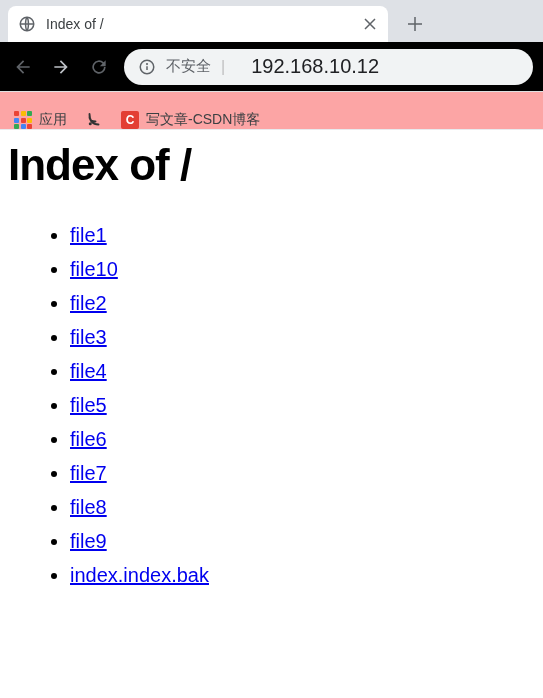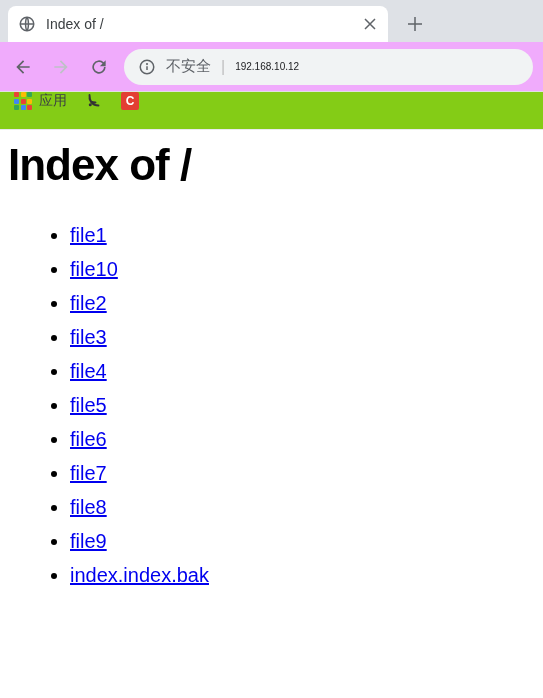--- a/index.html
+++ b/index.html
@@ -58,21 +58,21 @@
       align-items: center;
       justify-content: center;
       font-size: 20px;
       color: #5f6368;
       margin-left: 12px;
       margin-bottom: 3px;
       cursor: pointer;
     }
     
     .nav-bar {
-      background: #f0abfc;
+      background: #000000;
       height: 50px;
       display: flex;
       align-items: center;
       padding: 0 10px;
       gap: 12px;
       border-bottom: 1px solid #e0e0e0;
     }
     .nav-btn {
       width: 26px;
       height: 26px;
@@ -101,28 +101,29 @@
     }
     .not-secure {
       color: #5f6368;
       font-size: 15px;
     }
     .separator {
       color: #c0c0c0;
     }
     .url {
       color: #202124;
-      font-size: 10px;
+      font-size: 20px;
+      margin-left: 16px;
     }
     
     .bookmarks-bar {
-      background: #84cc16;
+      background: #fca5a5;
       height: 38px;
       display: flex;
-      align-items: flex-start;
+      align-items: flex-end;
       padding: 0 14px;
       gap: 18px;
       border-bottom: 1px solid #e8eaed;
     }
     .bookmark-item {
       display: flex;
       align-items: center;
       gap: 7px;
       font-size: 14px;
       color: #3c4043;
@@ -263,20 +264,21 @@
   <div class="bookmark-item">
     <span class="bk-icon">
       <svg viewBox="0 0 24 24" width="18" height="18">
           <path d="M6 4 Q6 18 18 18 M6 8 Q6 14 14 14" fill="none" stroke="#333" stroke-width="2.5" stroke-linecap="round"></path>
           <circle cx="7" cy="17" r="2" fill="#333"></circle>
         </svg>
     </span>
   </div>
   <div class="bookmark-item">
     <span class="csdn-icon">C</span>
+    <span>写文章-CSDN博客</span>
   </div>
 </div>
 
 <div class="page-content">
   <h1 class="page-heading">Index of /</h1>
   <ul class="file-list">
       <li><a href="#">file1</a></li>
       <li><a href="#">file10</a></li>
       <li><a href="#">file2</a></li>
       <li><a href="#">file3</a></li>

